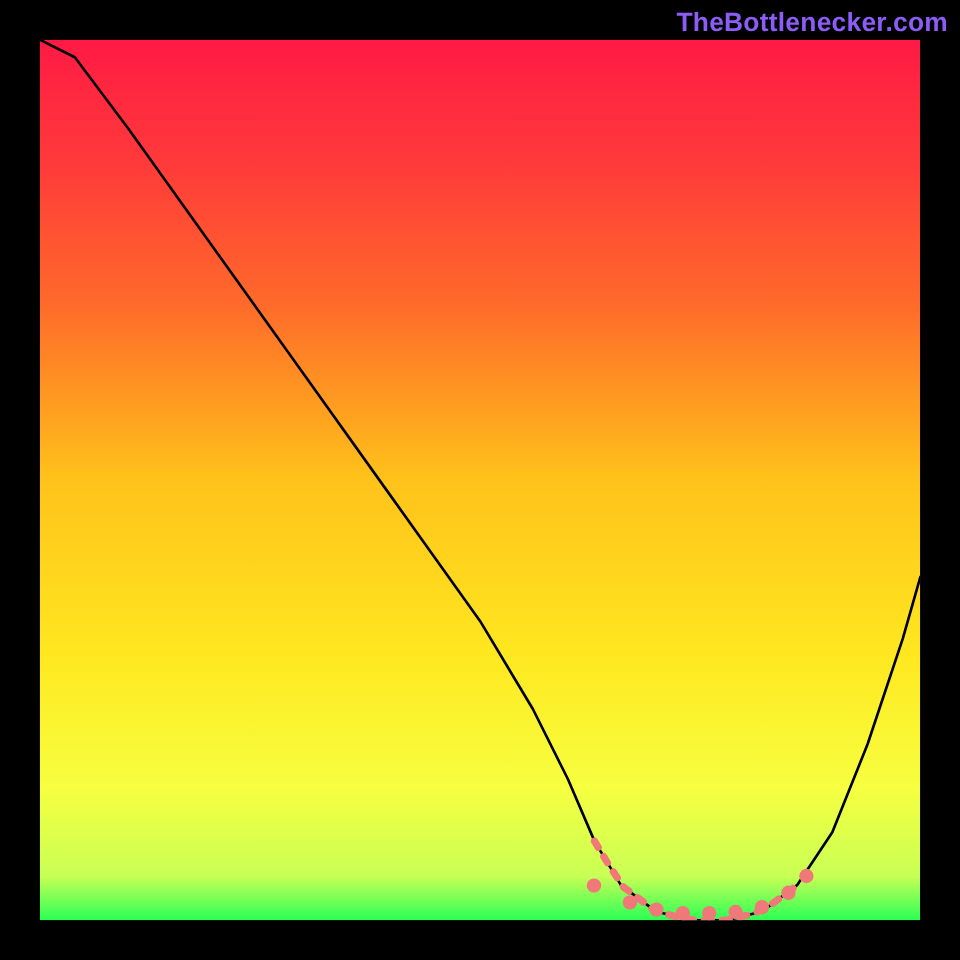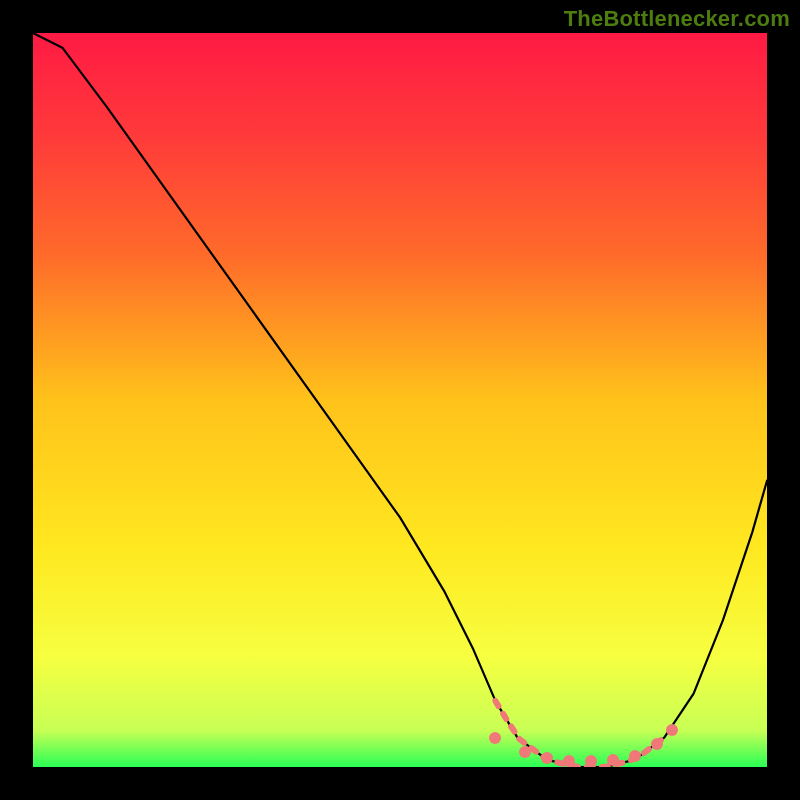--- a/index.html
+++ b/index.html
@@ -14,21 +14,21 @@
   .frame {
     position: relative;
     width: 800px;
     height: 800px;
     background: #000;
   }
   .watermark {
     position: absolute;
     top: 6px;
     right: 10px;
-    color: #4d7c0f;
+    color: #8b5cf6;
     font-size: 22px;
     font-weight: 600;
     letter-spacing: 0.2px;
     z-index: 50;
   }
   .plot-outer {
     position: absolute;
     left: 33px;
     top: 33px;
     width: 734px;

